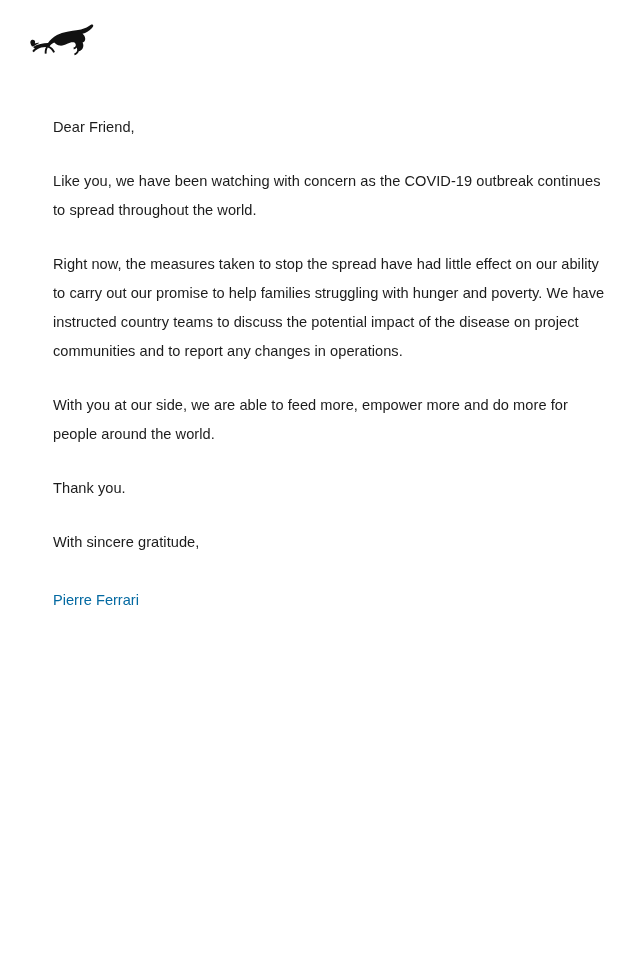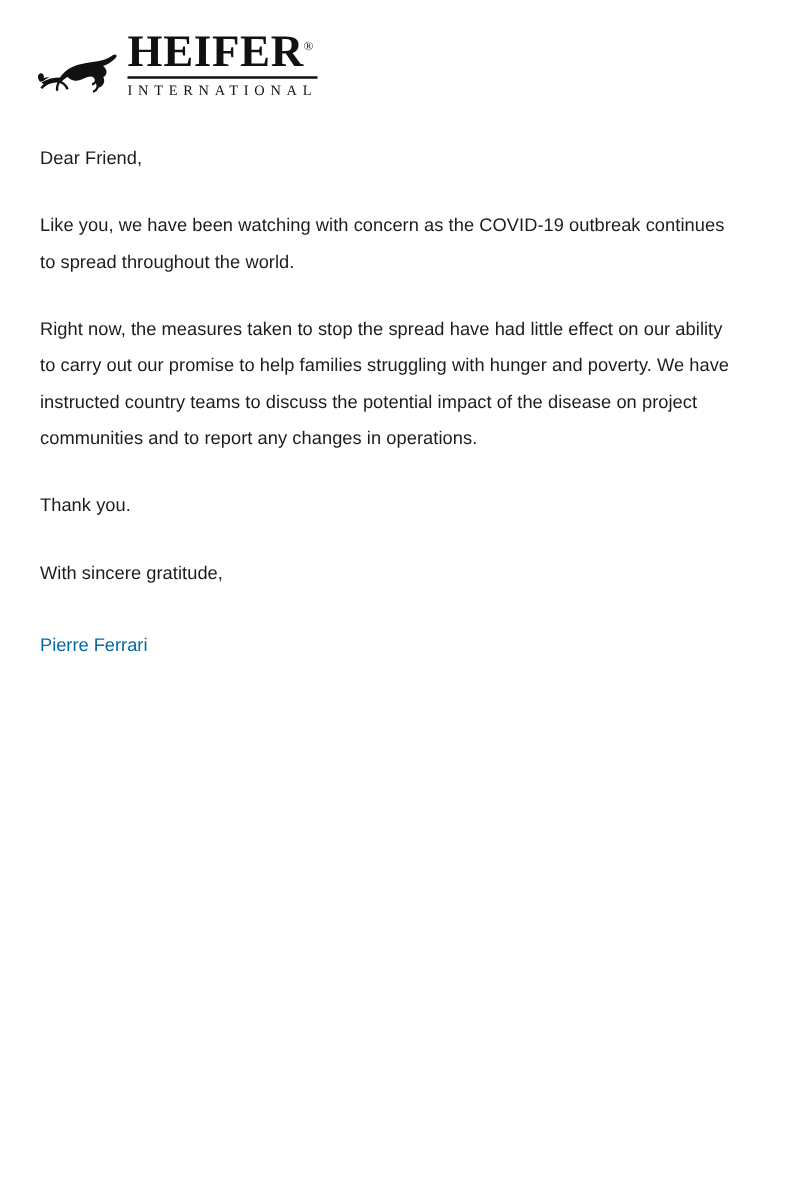--- a/index.html
+++ b/index.html
@@ -76,21 +76,21 @@
     height: 1.5px;
     background: #111111;
     margin-top: 2px;
     margin-bottom: 2px;
   }
 
   
   .letter {
     position: absolute;
     top: 113px;
-    left: 32px;
+    left: 53px;
     width: 556px;
   }
   .para {
     font-size: 14.6px;
     line-height: 29px;
     color: #1c1c1c;
     margin: 0 0 25px 0;
     letter-spacing: 0.05px;
   }
   .para:last-child {
@@ -113,32 +113,28 @@
 
   <div class="letterhead">
     <div class="logo-row">
       <span class="logo-mark">
         <svg viewBox="0 0 66 40" width="66" height="40" aria-hidden="true">
           <path fill="#111111" d="M3 25 C8 22 13 21 18 21 C20 18 23 15 27 13 C33 10 41 9 48 8 C52 7.5 56 6 59 4 C60.5 3 62 2 63 3 C63.8 3.8 62.8 5.2 61.5 6.4 C59 8.8 56 10.6 52.5 11.8 C54 13 55 14.6 55.2 16.4 C55.4 18.4 54.2 20 52.6 20.6 C53.6 22.4 53.6 24.6 52.6 26.4 C51.8 27.9 50.4 28.9 48.8 29.2 C48.2 31.2 46.6 32.8 44.6 33.2 L44.2 31.4 C45.8 31 47 29.7 47.2 28 C47.3 27.1 47 26.3 46.6 25.6 C46 26.6 45 27.3 43.8 27.4 L43.5 25.6 C44.8 25.4 45.8 24.3 45.8 23 C45.8 21.6 44.9 20.5 43.6 20.3 C41.5 20 39.4 20.8 37.2 21.8 C35 22.8 32.6 23.8 30 23.6 C27.6 23.4 25.6 22.2 24.2 20.6 C22.4 21.4 20.8 22.6 19.6 24.2 C22 25.4 24 27.4 25 30 L23.2 30.7 C22.2 28.2 20.2 26.3 17.8 25.4 C16.8 27.2 16.4 29.3 16.7 31.4 L14.8 31.7 C14.5 29.4 14.9 27 16 25 C13 24.9 10 25.6 7.4 27.2 C6 28 4.8 29 3.8 30.2 L2.3 29 C3 28 3.9 27 4.9 26.2 C4.2 25.9 3.6 25.5 3 25 Z"></path>
           <path fill="#111111" d="M2 24.4 C1.2 23.4 0.6 22.2 0.4 21 C0.2 19.8 0.6 18.6 1.6 18 C2.6 17.4 3.9 17.7 4.6 18.6 C5.2 19.4 5.3 20.5 4.9 21.4 C6.3 21 7.8 20.8 9.2 20.9 C7.6 21.6 6 22.6 4.6 23.8 C3.8 24.2 2.9 24.4 2 24.4 Z"></path>
           <path fill="#111111" d="M33 13 C36 11.6 39.4 10.8 42.8 10.6 C41.6 12 40 13 38.2 13.4 C36.5 13.8 34.7 13.6 33 13 Z"></path>
         </svg>
       </span>
-      <span class="logo-text-block">
-        <span class="logo-word"><span>HEIFER</span><span class="logo-reg">®</span></span>
-        <span class="logo-rule"></span>
-        <span class="logo-sub">INTERNATIONAL</span>
-      </span>
     </div>
   </div>
 
   <div class="letter">
     <p class="para">Dear Friend,</p>
     <p class="para">Like you, we have been watching with concern as the COVID-19 outbreak continues to spread throughout the world.</p>
     <p class="para">Right now, the measures taken to stop the spread have had little effect on our ability to carry out our promise to help families struggling with hunger and poverty. We have instructed country teams to discuss the potential impact of the disease on project communities and to report any changes in operations.</p>
+    <p class="para">With you at our side, we are able to feed more, empower more and do more for people around the world.</p>
     <p class="para">Thank you.</p>
     <p class="para">With sincere gratitude,</p>
     <div class="sig-block">
       <p class="sig-line">Pierre Ferrari</p>
     </div>
   </div>
 
 </div>
 
 </body></html>

